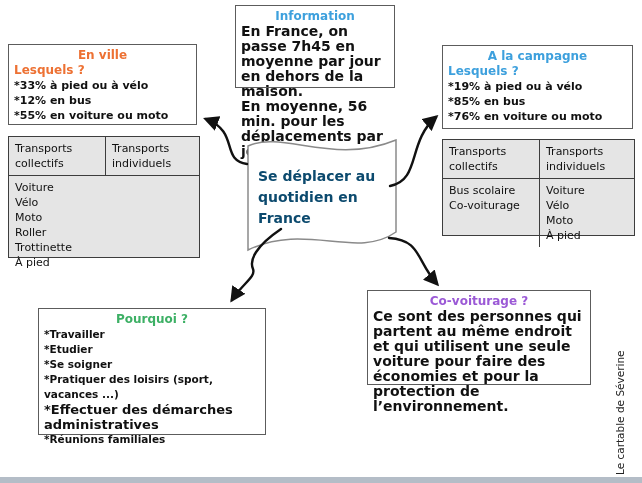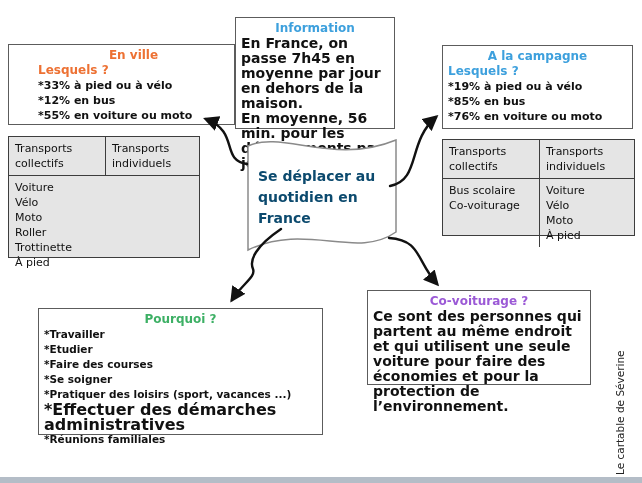--- a/index.html
+++ b/index.html
@@ -38,27 +38,27 @@
           transform:rotate(-90deg);transform-origin:0 0;
           font-size:10.5px;color:#222;white-space:nowrap;}
 
   .footer-bar{position:absolute;left:0;top:477px;width:642px;height:6px;background:#b4bdc7;}
 </style>
 </head>
 <body>
 
 <div class="canvas">
 
-  <div class="box" style="left:235px;top:17px;width:160px;height:112px;">
+  <div class="box" style="left:235px;top:5px;width:160px;height:83px;">
     <div class="box-title c-blue">Information</div>
     <div class="body-text">En France, on passe 7h45 en moyenne par jour en dehors de la maison.</div>
     <div class="body-text">En moyenne, 56 min. pour les déplacements par jour.</div>
   </div>
 
-  <div class="box" style="left:8px;top:44px;width:227px;height:81px;padding-left:24px;">
+  <div class="box" style="left:8px;top:44px;width:189px;height:81px;">
     <div class="box-title c-orange">En ville</div>
     <div class="q c-orange">Lesquels ?</div>
     <div class="item">*33% à pied ou à vélo</div>
     <div class="item">*12% en bus</div>
     <div class="item">*55% en voiture ou moto</div>
   </div>
 
   <div class="box" style="left:442px;top:45px;width:191px;height:84px;">
     <div class="box-title c-blue">A la campagne</div>
     <div class="q c-blue">Lesquels ?</div>
@@ -93,28 +93,27 @@
       <div>Moto</div>
       <div>À pied</div>
     </div>
   </div>
 
   <svg class="banner-svg" width="170" height="148" viewBox="0 0 170 148">
     <path d="M 10 20 C 45 4, 95 40, 158 14 L 158 106 C 118 134, 68 96, 10 124 Z" fill="#ffffff" stroke="#8a8a8a" stroke-width="1.5"></path>
   </svg>
   <div class="banner-text">Se déplacer au quotidien en France</div>
 
-  <div class="box" style="left:38px;top:308px;width:285px;height:127px;">
+  <div class="box" style="left:38px;top:308px;width:228px;height:127px;">
     <div class="box-title c-green">Pourquoi ?</div>
     <div class="item" style="font-size:10.5px;">*Travailler</div>
     <div class="item" style="font-size:10.5px;">*Etudier</div>
-    <div class="item" style="font-size:10.5px;">*Faire des courses</div>
     <div class="item" style="font-size:10.5px;">*Se soigner</div>
     <div class="item" style="font-size:10.5px;">*Pratiquer des loisirs (sport, vacances ...)</div>
-    <div class="item" style="font-size:16px;">*Effectuer des démarches administratives</div>
+    <div class="item" style="font-size:13px;">*Effectuer des démarches administratives</div>
     <div class="item" style="font-size:10.5px;">*Réunions familiales</div>
   </div>
 
   <div class="box" style="left:367px;top:290px;width:224px;height:95px;">
     <div class="box-title c-purple">Co-voiturage ?</div>
     <div class="body-text">Ce sont des personnes qui partent au même endroit et qui utilisent une seule voiture pour faire des économies et pour la protection de l’environnement.</div>
   </div>
 
   <svg class="arrows" width="642" height="483" viewBox="0 0 642 483">
     <defs>

